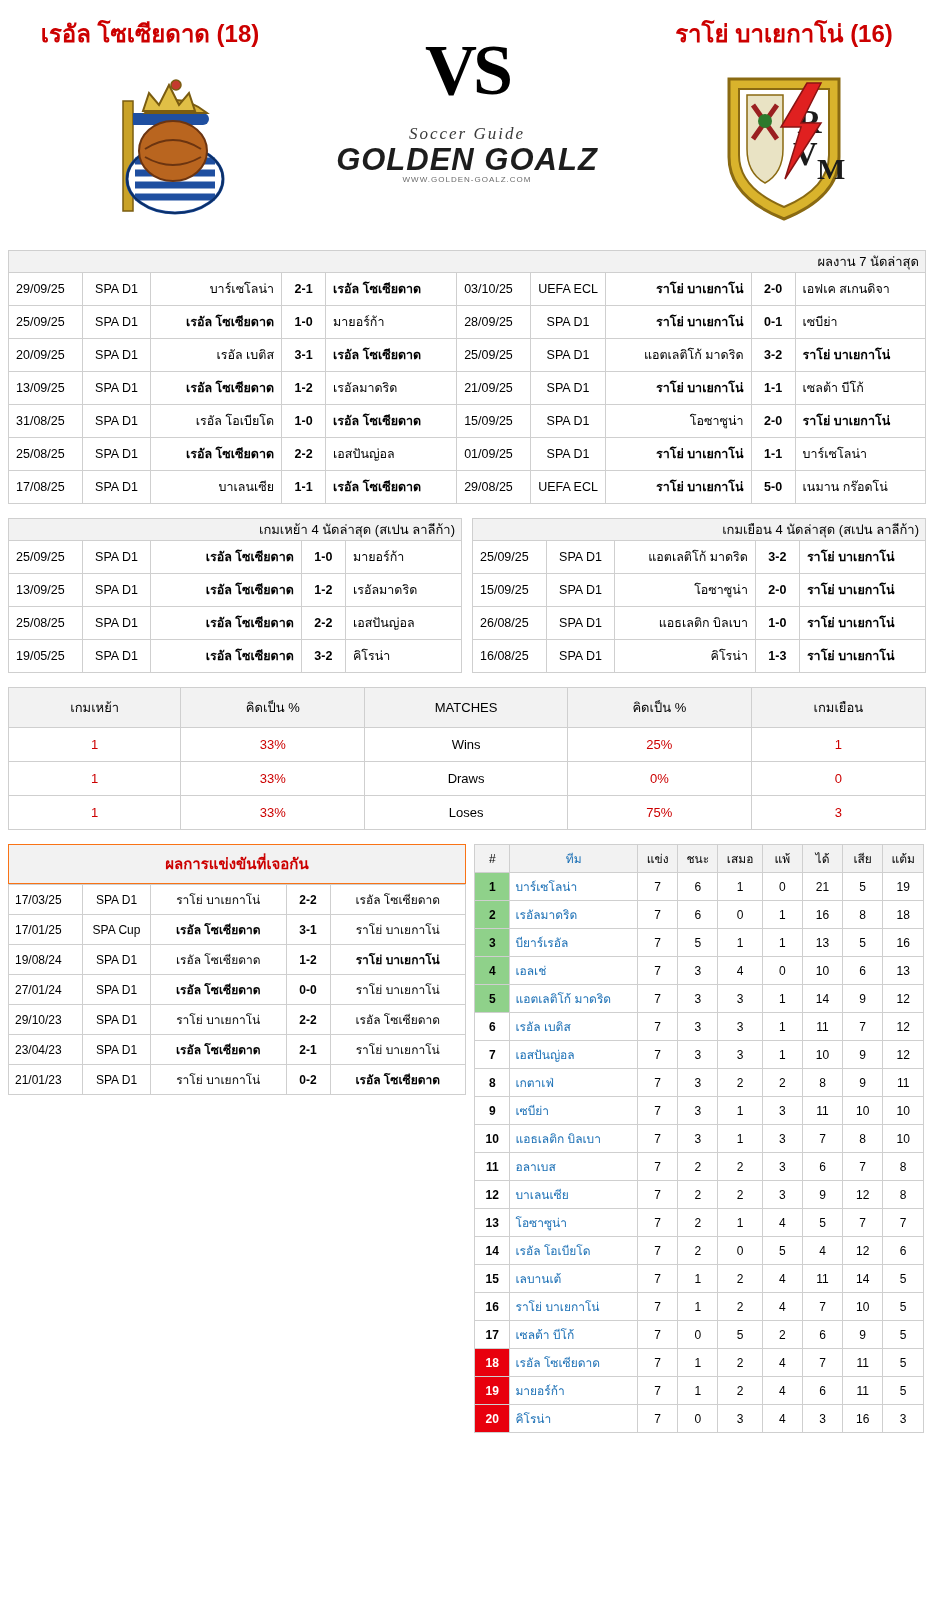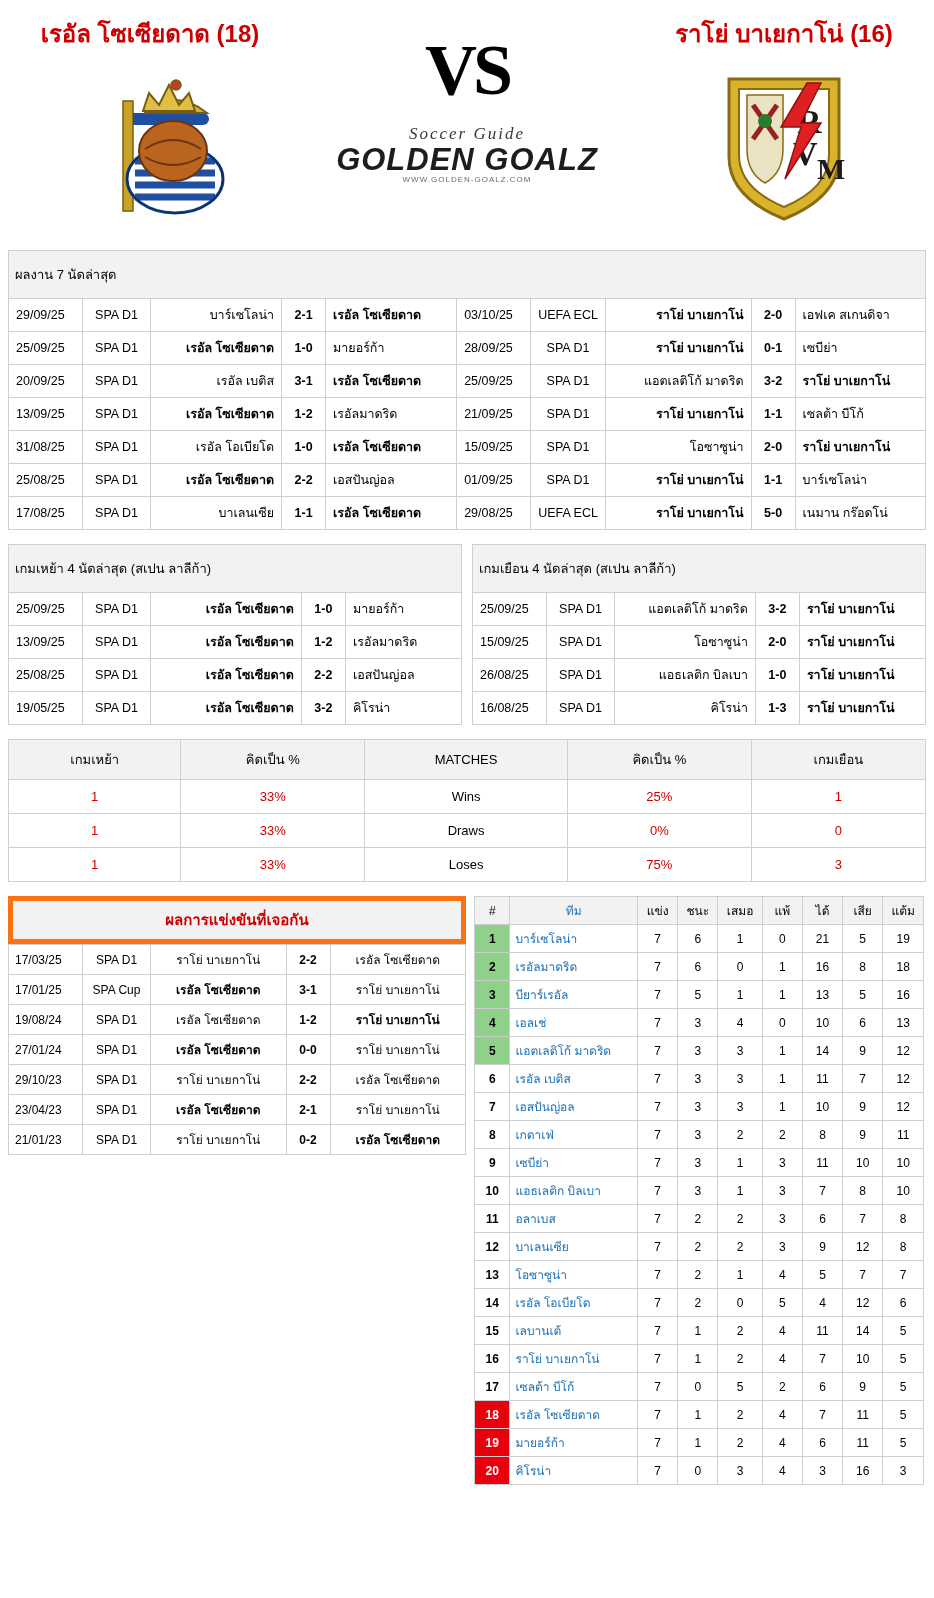--- a/index.html
+++ b/index.html
@@ -67,23 +67,23 @@
   table { border-collapse: collapse; }
   .tbl { width: 100%; }
   .tbl td, .tbl th {
     border: 1px solid #cfcfcf;
     padding: 6px 7px;
     font-size: 12.5px;
     background: #ffffff;
   }
   .caption-row td {
     background: #f2f2f2;
-    text-align: left;
+    text-align: right;
     font-size: 13px;
-    padding: 13px 6px;
+    padding: 0 6px;
     margin-top: 12px;
   }
   .c { text-align: center; }
   .r { text-align: right; }
   .l { text-align: left; }
   .b { font-weight: bold; }
 
   .score { text-align: center; font-weight: bold; width: 44px; }
   .sc-loss { background: #f4a9a9; }
   .sc-draw { background: #f7cf9b; }
@@ -106,21 +106,21 @@
     padding: 9px 14px;
     font-size: 13px;
   }
   .pct-tbl .hdr td { background: #f2f2f2; }
   .pct-tbl .num { color: #cc0000; }
 
   
   .bottom { display: flex; gap: 8px; padding: 0 8px; align-items: flex-start; }
   .h2h { width: 458px; }
   .h2h-title {
-    border: 5px solid #f97316;
+    border: 1px solid #f97316;
     background: #f2f2f2;
     text-align: center;
     color: #cc0000;
     font-weight: bold;
     font-size: 15px;
     padding: 7px 4px;
   }
   .h2h td { font-size: 12px; padding: 5px 6px; }
 
   .standings { width: 450px; }

